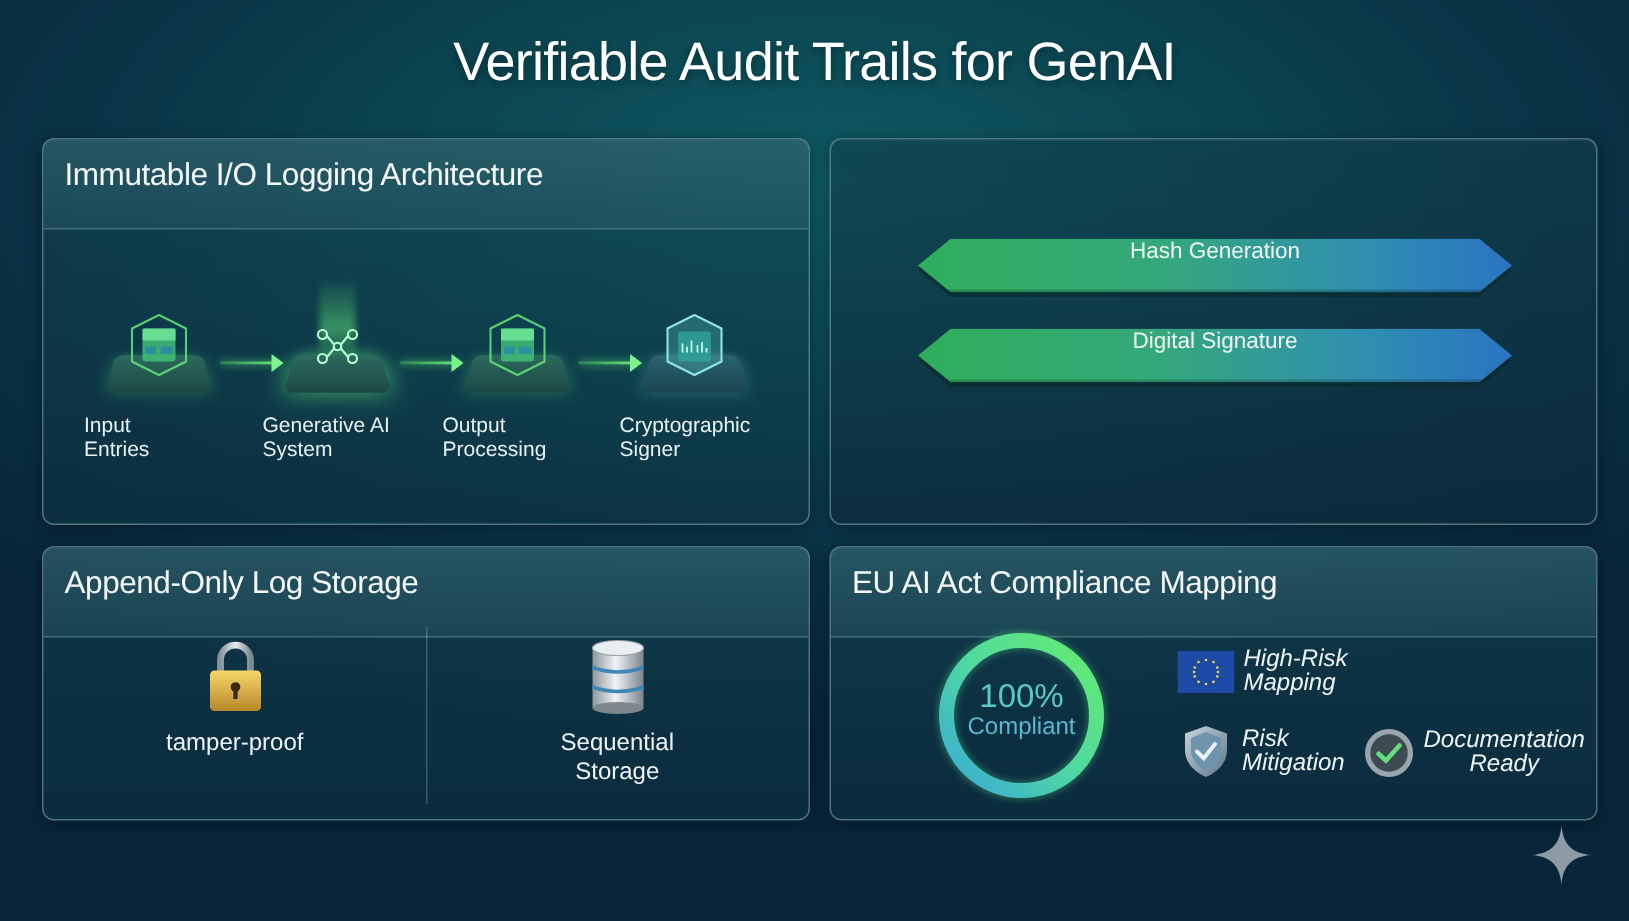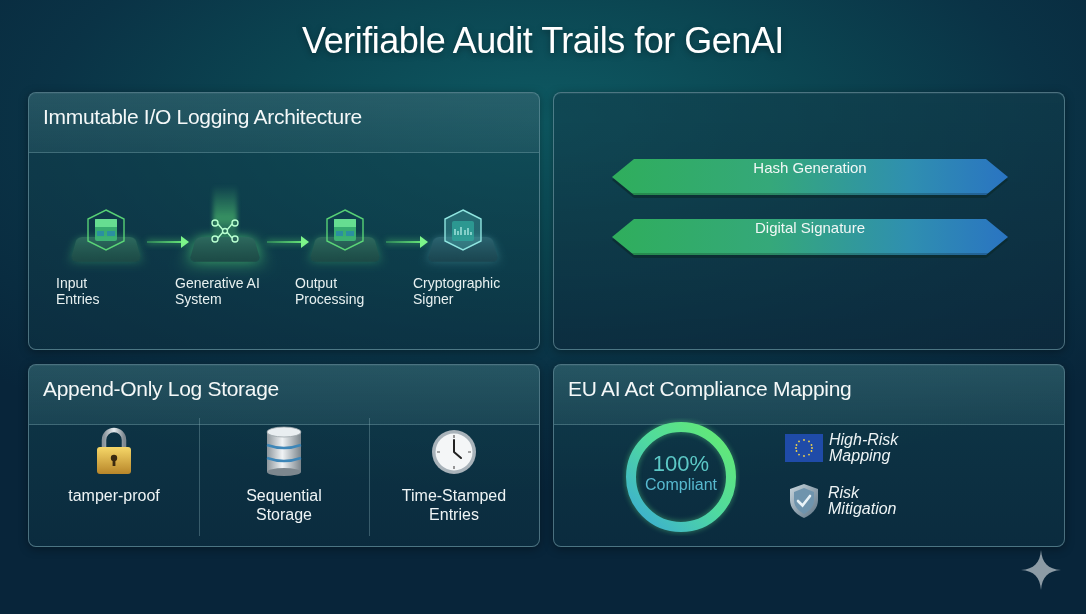--- a/index.html
+++ b/index.html
@@ -240,36 +240,20 @@
           <ellipse cx="20" cy="6" rx="17" ry="5" fill="#e9eef1" stroke="#9aa4aa" stroke-width="0.8"></ellipse>
           <path d="M3 19 q17 6 34 0" fill="none" stroke="#3d86b8" stroke-width="2.4"></path>
           <path d="M3 32 q17 6 34 0" fill="none" stroke="#3d86b8" stroke-width="2.4"></path>
         </svg>
       </div>
       <div class="lbl">
         <div>Sequential</div>
         <div>Storage</div>
       </div>
     </div>
-    <div class="scol">
-      <div class="ico">
-        <svg width="48" height="48" viewBox="0 0 48 48">
-          <circle cx="24" cy="24" r="22" fill="#a9b3ba"></circle>
-          <circle cx="24" cy="24" r="18.5" fill="#f4f6f7"></circle>
-          <g stroke="#555" stroke-width="1.2">
-            <path d="M24 7 v3 M24 38 v3 M7 24 h3 M38 24 h3"></path>
-          </g>
-          <path d="M24 24 V12 M24 24 L31 30" stroke="#222" stroke-width="2" stroke-linecap="round"></path>
-        </svg>
-      </div>
-      <div class="lbl">
-        <div>Time-Stamped</div>
-        <div>Entries</div>
-      </div>
-    </div>
   </div>
 </section>
 
 <section class="panel" id="p4">
   <div class="panel-header band">EU AI Act Compliance Mapping</div>
 
   <div class="ring-wrap">
     <svg width="118" height="118" viewBox="0 0 118 118">
       <defs>
         <linearGradient id="ring" x1="0" y1="1" x2="1" y2="0">
@@ -325,17 +309,28 @@
       <path d="M16 1 L30 6 V17 C30 26 23 32 16 35 C9 32 2 26 2 17 V6 Z" fill="url(#sh)"></path>
       <path d="M16 5 L26 9 V17 C26 24 21 28 16 31 C11 28 6 24 6 17 V9 Z" fill="#6f94ad"></path>
       <path d="M10 18 L14.5 22.5 L22 13" fill="none" stroke="#e9f3f8" stroke-width="2.6" stroke-linecap="round"></path>
     </svg>
     <div class="txt" style="margin-left:8px;">
       <div>Risk</div>
       <div>Mitigation</div>
     </div>
   </div>
 
+  <div class="citem" style="left:355px;top:120px;">
+    <svg width="34" height="34" viewBox="0 0 34 34">
+      <circle cx="17" cy="17" r="16" fill="#9aa6ad"></circle>
+      <circle cx="17" cy="17" r="12.5" fill="#3e4c52"></circle>
+      <path d="M10 17.5 L15 22 L24 12" fill="none" stroke="#62e07c" stroke-width="3" stroke-linecap="round"></path>
+    </svg>
+    <div class="txt" style="margin-left:6px;text-align:center;">
+      <div>Documentation</div>
+      <div>Ready</div>
+    </div>
+  </div>
 </section>
 
 <svg class="sparkle" viewBox="0 0 40 40">
   <path d="M20 0 C21 13 27 19 40 20 C27 21 21 27 20 40 C19 27 13 21 0 20 C13 19 19 13 20 0 Z" fill="#8c9ba5"></path>
 </svg>
 
 </body></html>

